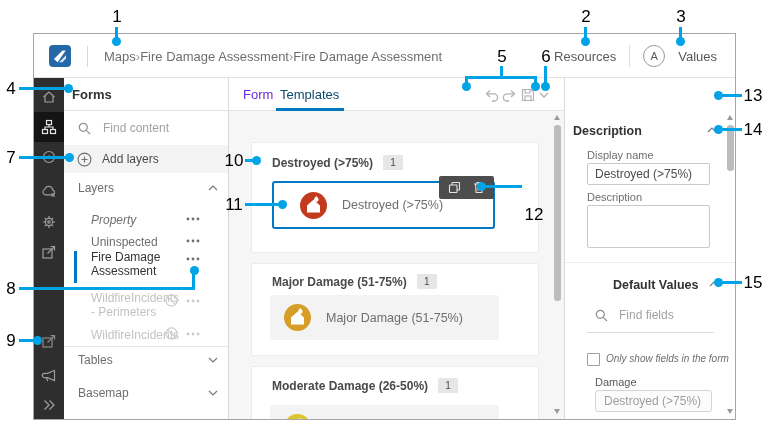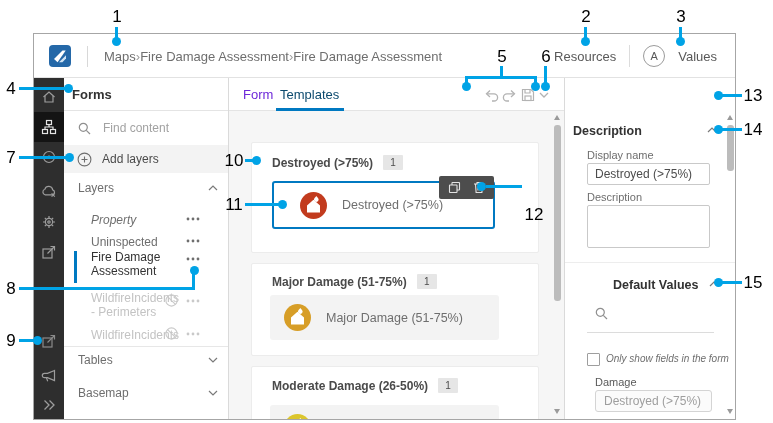--- a/index.html
+++ b/index.html
@@ -426,20 +426,21 @@
           </svg>
       </span>
 
       <div class="row" style="left:30px;top:229px;gap:9px;">
         <span>
           <svg width="13" height="13" viewBox="0 0 13 13" fill="none" stroke="#8f8f8f" stroke-width="1.2">
             <circle cx="5.3" cy="5.3" r="4"></circle>
               <path d="M8.3 8.3 L12 12"></path>
             </svg>
         </span>
+        <input class="ghost-input" style="width: 80px;" placeholder="Find fields">
       </div>
       <div class="hdiv" style="left:22px;top:254px;width:127px;background:#dcdcdc;"></div>
 
       <div class="checkbox" style="left:22px;top:275px;"></div>
       <span class="chk-label" style="left:41px;top:275px;">Only show fields in the form</span>
 
       <span class="fld-label" style="left:30px;top:298px;color:#595959;">Damage</span>
       <div class="select-box" style="left:30px;top:312px;width:117px;height:22px;">Destroyed (&gt;75%)</div>
 
       <div class="sbar" style="left:161px;top:33px;height:310px;">

